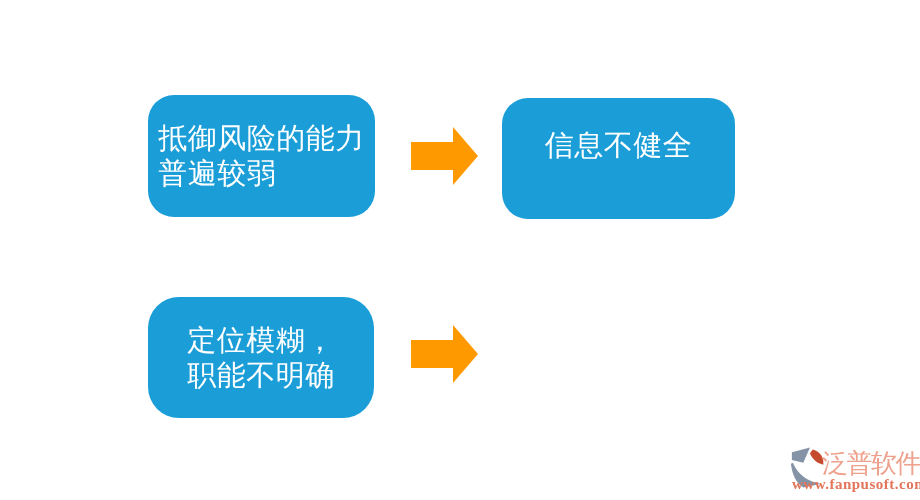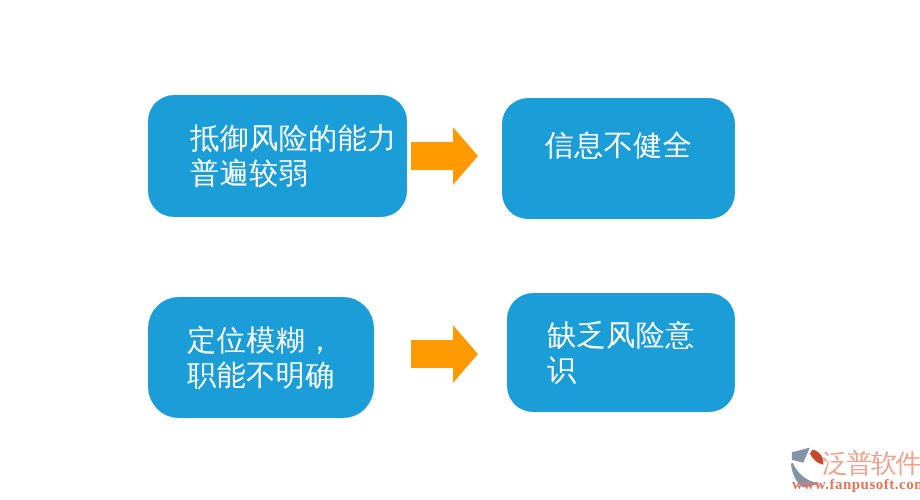--- a/index.html
+++ b/index.html
@@ -8,21 +8,21 @@
     font-family:"Liberation Sans","DejaVu Sans",sans-serif;
   }
   .box{
     position:absolute;background:var(--box-blue,#1B9ED8);border-radius:26px;
     display:flex;align-items:center;justify-content:center;
   }
   .box-text{
     color:var(--box-text,#ffffff);font-size:29px;line-height:35px;
     white-space:pre-line;text-align:left;letter-spacing:0.5px;
   }
-  .box1{left:148px;top:95px;width:227px;height:122px;padding-left:32px;}
+  .box1{left:148px;top:95px;width:227px;height:122px;}
   .box2{left:502px;top:98px;width:233px;height:121px;}
   .box3{left:148px;top:297px;width:226px;height:121px;border-radius:31px;}
   .box4{left:507px;top:293px;width:228px;height:119px;}
   .box2 .box-text{transform:translateY(-13px);text-align:center;}
   .arrow{position:absolute;width:67px;height:58px;}
   .arrow svg{display:block;width:100%;height:100%;}
   .arrow1{left:411px;top:127px;}
   .arrow2{left:411px;top:325px;}
   .watermark{position:absolute;left:790px;top:445px;width:128px;height:52px;}
   .wm-logo{position:absolute;left:0;top:2px;width:38px;height:41px;}
@@ -61,24 +61,20 @@
     <span class="box-text">定位模糊，
 职能不明确</span>
   </div>
 
   <div class="arrow arrow2">
     <svg viewBox="0 0 67 58" xmlns="http://www.w3.org/2000/svg">
       <polygon points="0,15 42,15 42,0 67,29 42,58 42,43 0,43" style="fill:var(--arrow-orange,#FF9900)"></polygon>
     </svg>
   </div>
 
-  <div class="box box4">
-    <span class="box-text">缺乏风险意
-识</span>
-  </div>
 
   <div class="watermark">
     <span class="wm-logo">
       <svg viewBox="0 0 40 42" xmlns="http://www.w3.org/2000/svg">
         <path d="M2,5 L21,0 L14,16 L2,13 Z" style="fill:var(--logo-slate,#8593A6)"></path>
         <path d="M24,2 C32,4 36,11 35,18 C29,17 23,12 21,6 Z" style="fill:var(--logo-red,#C64B2E)"></path>
         <path d="M3,16 C8,28 18,36 33,38 L14,42 C6,37 2,27 1,17 Z" style="fill:var(--logo-slate,#8593A6)"></path>
       </svg>
     </span>
     <span class="wm-brand">泛普软件</span>

